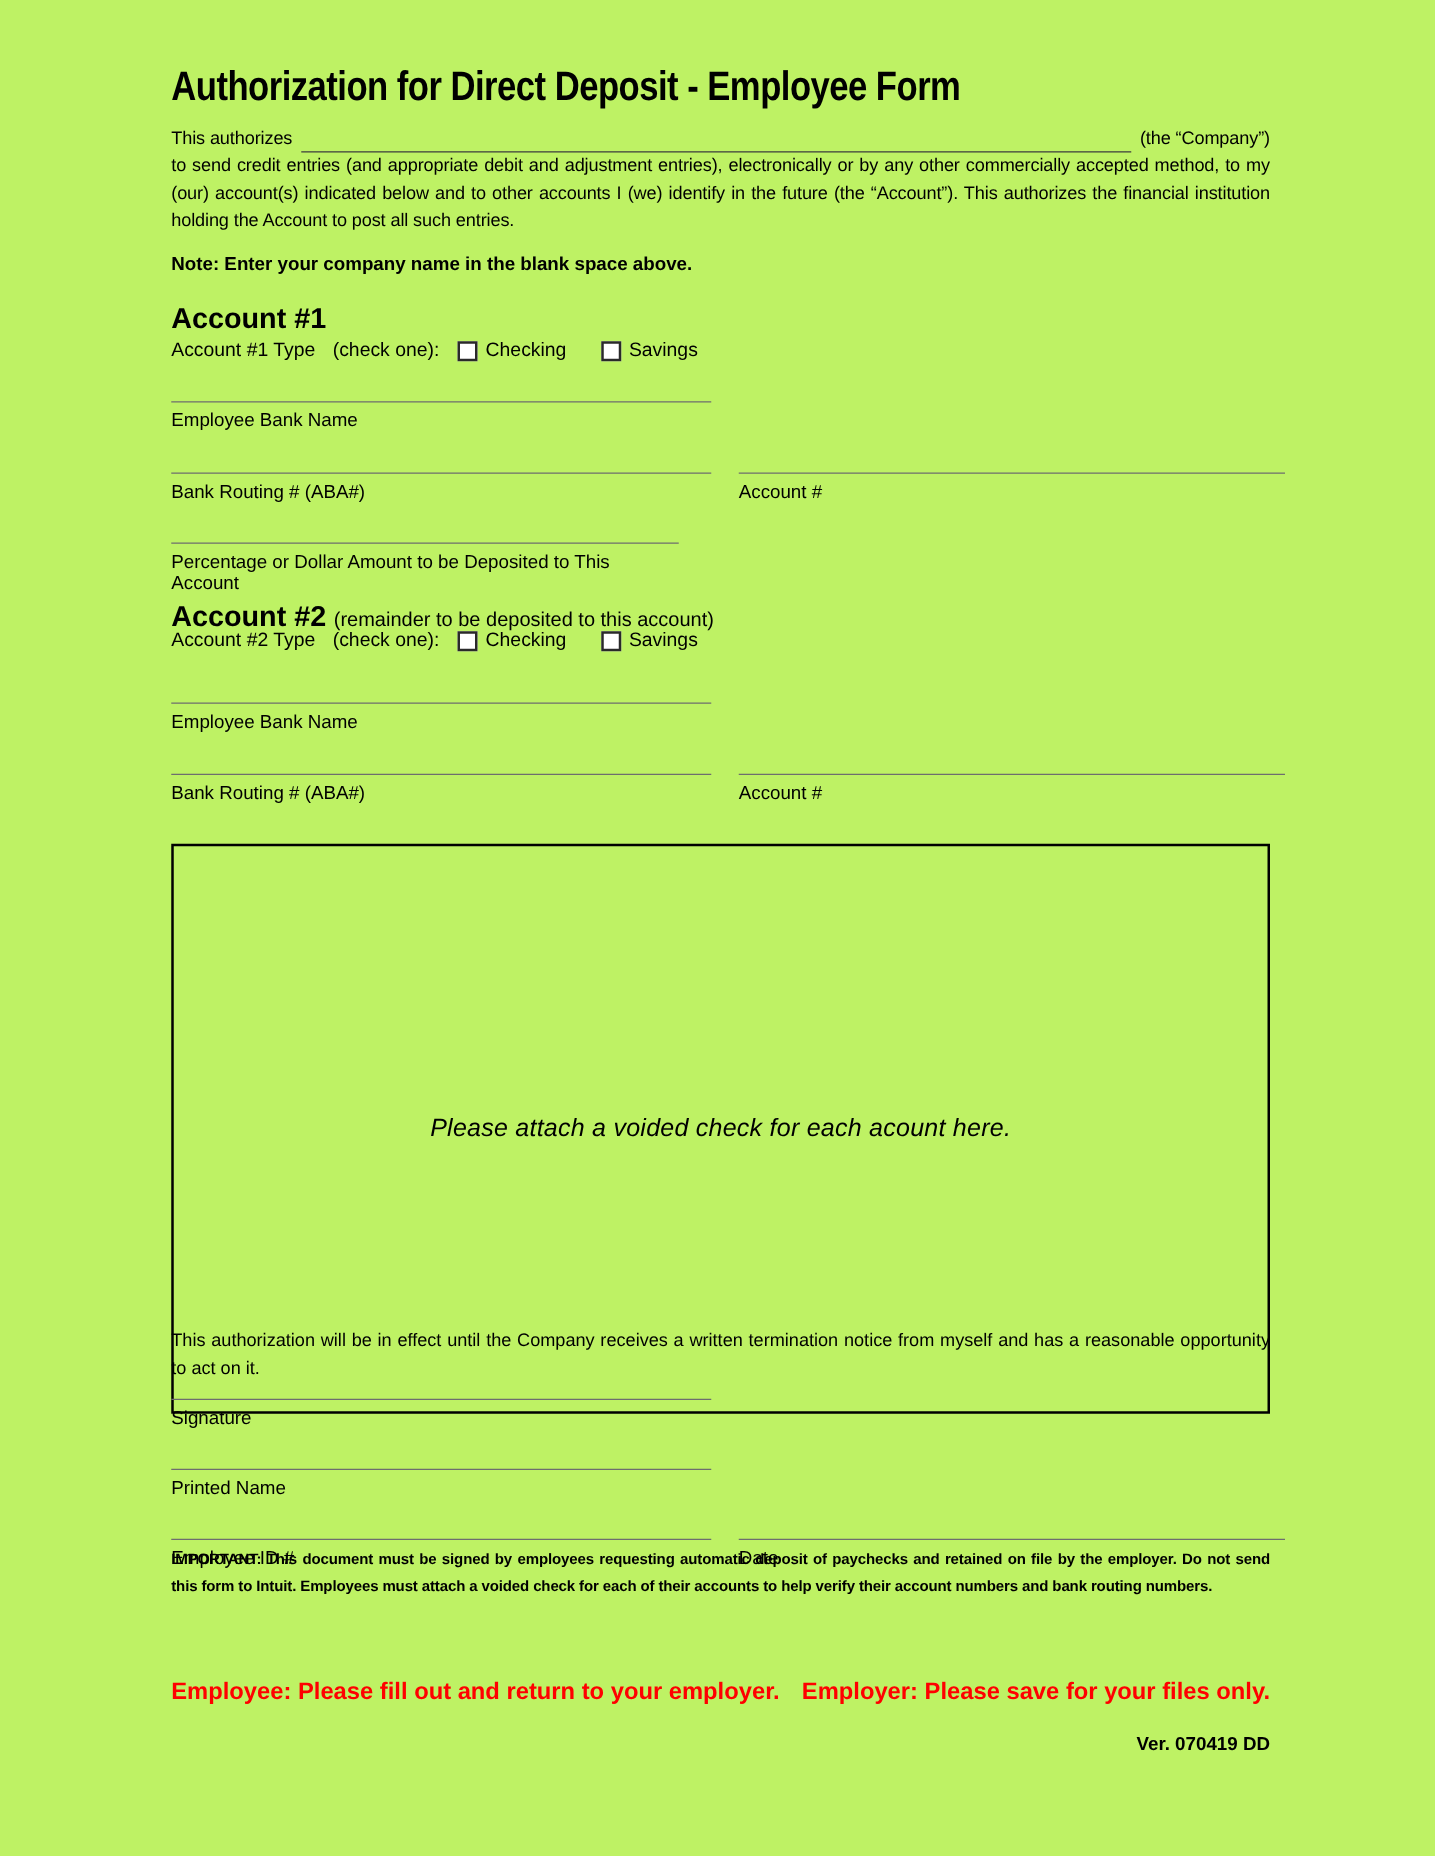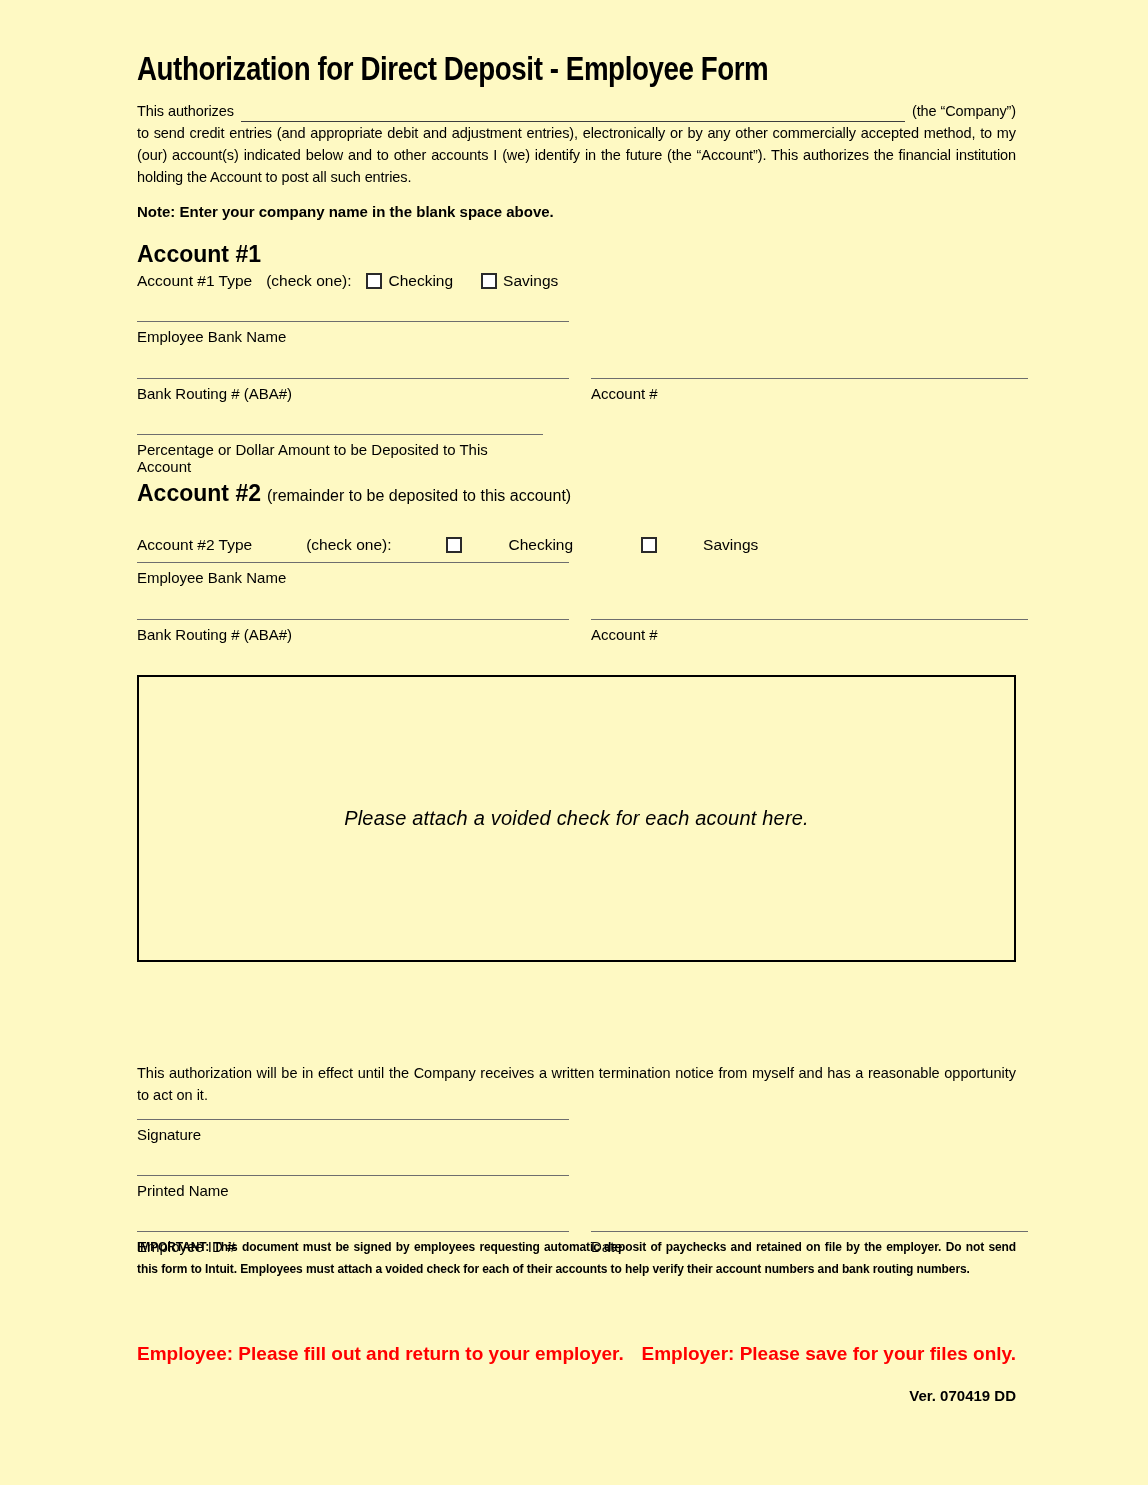--- a/index.html
+++ b/index.html
@@ -1,18 +1,18 @@
 <!DOCTYPE html>
 <html><head>
 <meta charset="utf-8">
 <style>
   * { margin:0; padding:0; box-sizing:border-box; }
   html,body { background:#e8e8e8; }
   .page {
-    position:relative; width:1148px; height:1485px; background:#fef9c3;
+    position:relative; width:1148px; height:1485px; background:#bef264;
     font-family:"Liberation Sans", sans-serif; color:#000;
     margin:0 auto; overflow:hidden;
   }
   .abs { position:absolute; left:137px; width:879px; }
 
   .title {
     top:50px; font-size:33px; font-weight:bold; white-space:nowrap;
     letter-spacing:-0.5px; transform:scaleX(0.84); transform-origin:left top;
   }
 
@@ -23,21 +23,21 @@
 
   .note { top:203px; font-size:15px; font-weight:bold; }
 
   .acct-heading { font-size:23px; font-weight:bold; }
   .acct-heading .heading-note { font-size:16px; font-weight:normal; margin-left:6px; }
   .h1 { top:241px; }
   .h2 { top:480px; }
 
   .type-row { font-size:15.5px; display:flex; align-items:center; }
   .t1 { top:272px; }
-  .t2 { top:536px;gap:40px; }
+  .t2 { top:504px; }
   .check-one { margin-left:14px; }
   .checkbox {
     width:16px; height:16px; border:2px solid #2a2a2a; display:inline-block;
     background:#fff; margin-left:15px; margin-right:6px; flex:0 0 auto;
   }
   .checkbox.second { margin-left:28px; }
 
   .field { display:block; }
   .write-line { height:12px; border-bottom:1px solid #6e6e6e; }
   .field-label { font-size:15px; margin-top:6px; }
@@ -51,21 +51,21 @@
   .f-pct   { top:423px; }
   .f-bank2 { top:551px; }
   .f-rout2 { top:608px; }
   .f-acct2 { top:608px; }
   .f-sig   { top:1108px; }
   .f-print { top:1164px; }
   .f-id    { top:1220px; }
   .f-date  { top:1220px; }
 
   .attach-box {
-    top:675px; height:287px; border:2px solid #000;
+    top:675px; height:456px; border:2px solid #000;
     display:flex; align-items:center; justify-content:center;
   }
   .attach-text { font-size:20px; font-style:italic; letter-spacing:0.2px; }
 
   .termination { top:1050px; font-size:14.5px; line-height:22px;margin-top:12px; }
 
   .important { top:1236px; font-size:12px; line-height:22px; font-weight:bold; letter-spacing:-0.1px; }
 
   .red-row { top:1343px; display:flex; justify-content:space-between;
     color:#ff0000; font-weight:bold; font-size:19px; }

